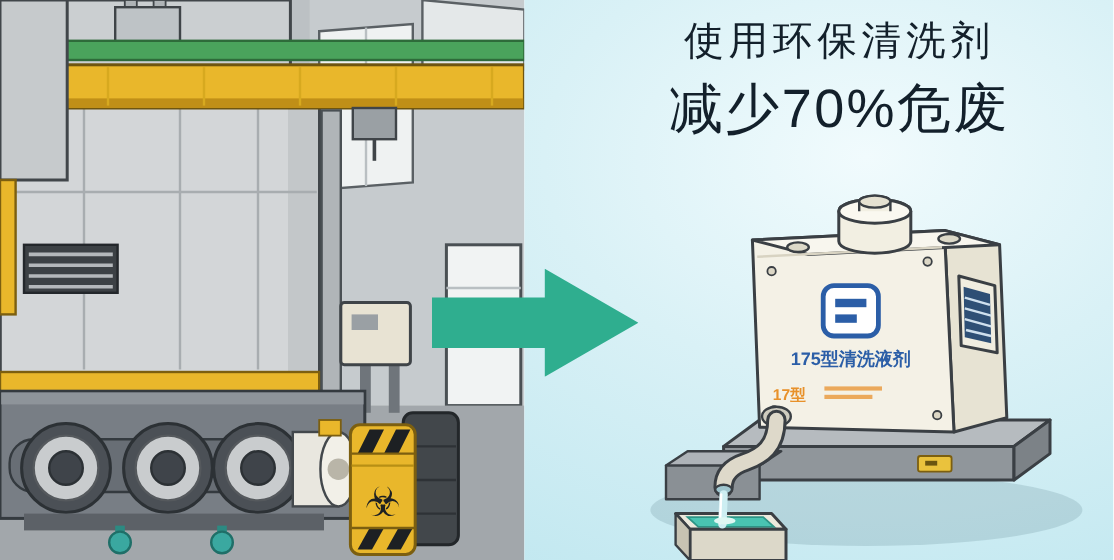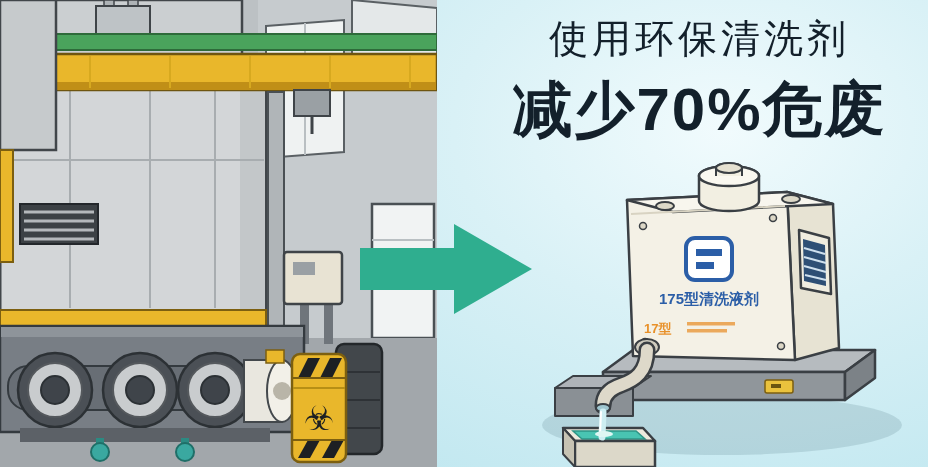--- a/index.html
+++ b/index.html
@@ -13,22 +13,22 @@
     position:absolute; left:0; top:0; width:437px; height:467px; overflow:hidden;
   }
   .right-scene {
     position:absolute; left:437px; top:0; width:491px; height:467px; overflow:hidden;
     background: radial-gradient(ellipse 130% 95% at 58% 28%, #f1fbfd 0%, #d9f1f6 42%, #bde6ef 100%);
   }
   .headline {
     position:absolute; top:12px; left:0; width:100%;
     text-align:center; padding-left:34px; color:#13202b; z-index:3;
   }
-  .headline .line1 { font-size:39px; font-weight:500; letter-spacing:4px; }
-  .headline .line2 { font-size:60px; font-weight:700; letter-spacing:2px; margin-top:4px; }
+  .headline .line1 { font-size:33px; font-weight:500; letter-spacing:4px; }
+  .headline .line2 { font-size:45px; font-weight:400; letter-spacing:2px; margin-top:4px; }
   .arrow-wrap {
     position:absolute; left:360px; top:224px; width:172px; height:90px; z-index:5;
   }
   .machine-svg { position:absolute; left:0; top:0; }
   svg { display:block; }
   text { font-family:"Liberation Sans","DejaVu Sans",sans-serif; }
 </style>
 </head>
 <body>
 

